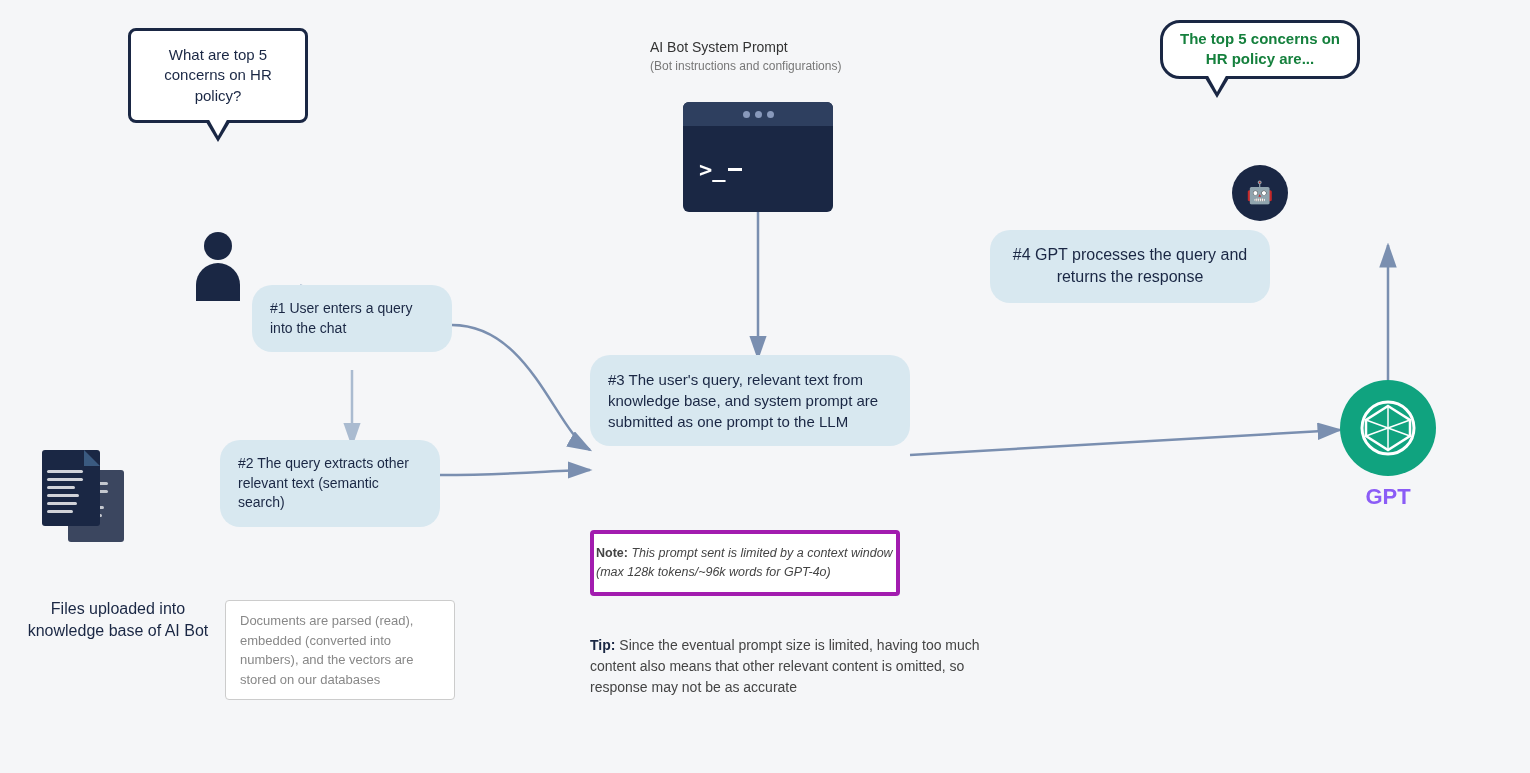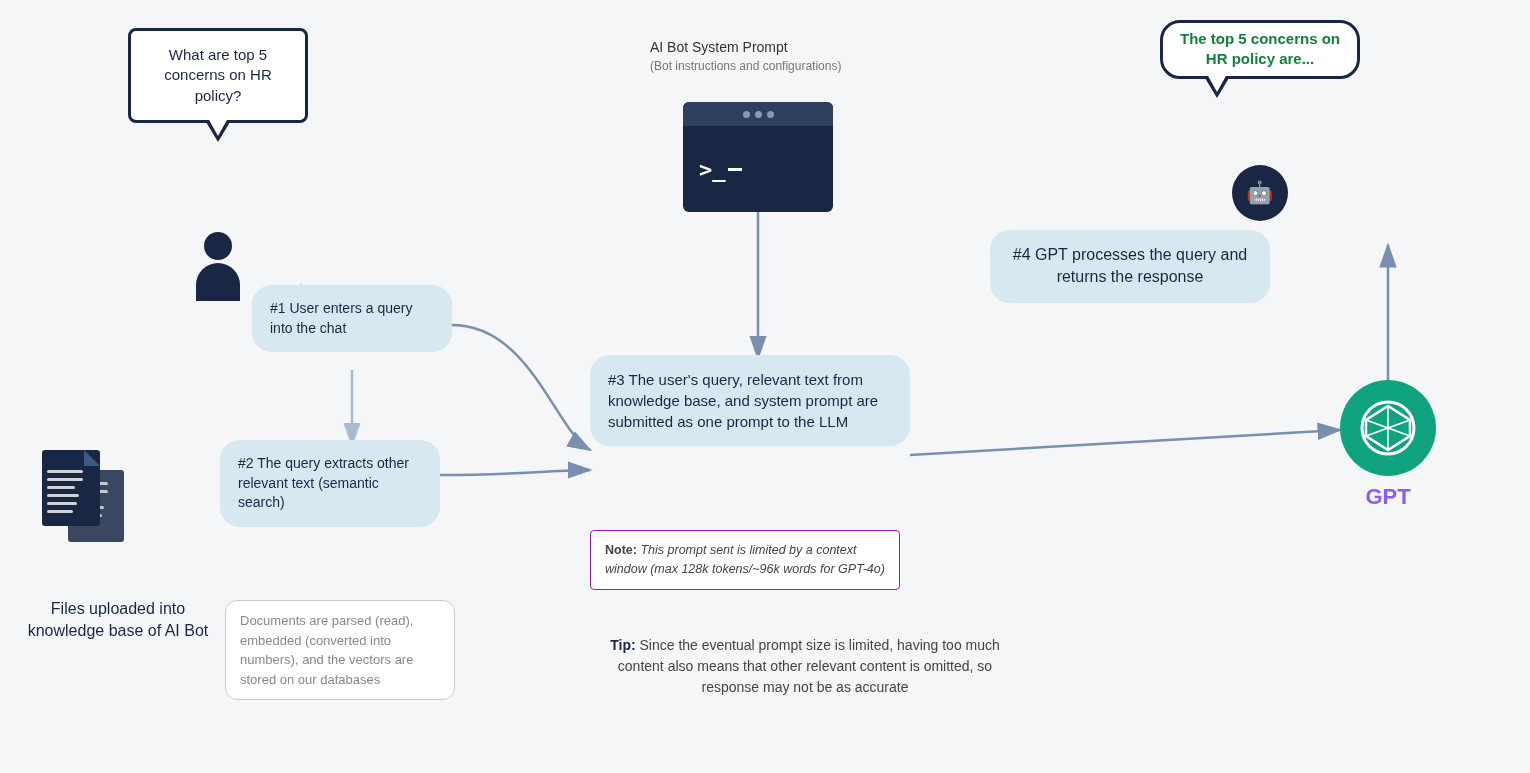--- a/index.html
+++ b/index.html
@@ -114,39 +114,38 @@
       text-align: center;
     }
 
     
     .note-box {
       position: absolute;
       top: 530px;
       left: 590px;
       width: 310px;
       background: #fff;
-      border: 1px solid #a21caf;
+      border: 4px solid #a21caf;
       border-radius: 4px;
-      padding: 10px 14px;
+      padding: 10px 2px;
       font-size: 12.5px;
       color: #444;
       line-height: 1.5;
       font-style: italic;
     }
     .note-box strong { font-style: normal; }
 
     
     .tip-box {
       position: absolute;
       top: 635px;
       left: 590px;
       width: 430px;
       font-size: 14px;
       color: #444;
-      text-align: center;
       line-height: 1.5;
     }
     .tip-box strong { font-weight: 700; color: #1a2744; }
 
     
     .system-prompt-label {
       position: absolute;
       top: 38px;
       left: 650px;
       width: 220px;
@@ -303,21 +302,21 @@
     
     .desc-box {
       position: absolute;
       top: 600px;
       left: 225px;
       width: 230px;
       color: #888;
       font-size: 13px;
       line-height: 1.5;
       border: 1px solid #ccc;
-      border-radius: 12px;
+      border-radius: 4px;
       padding: 10px 14px;
       background: #fff;
     }
 
     
     .arrows-svg {
       position: absolute;
       top: 0; left: 0;
       width: 1530px;
       height: 773px;

